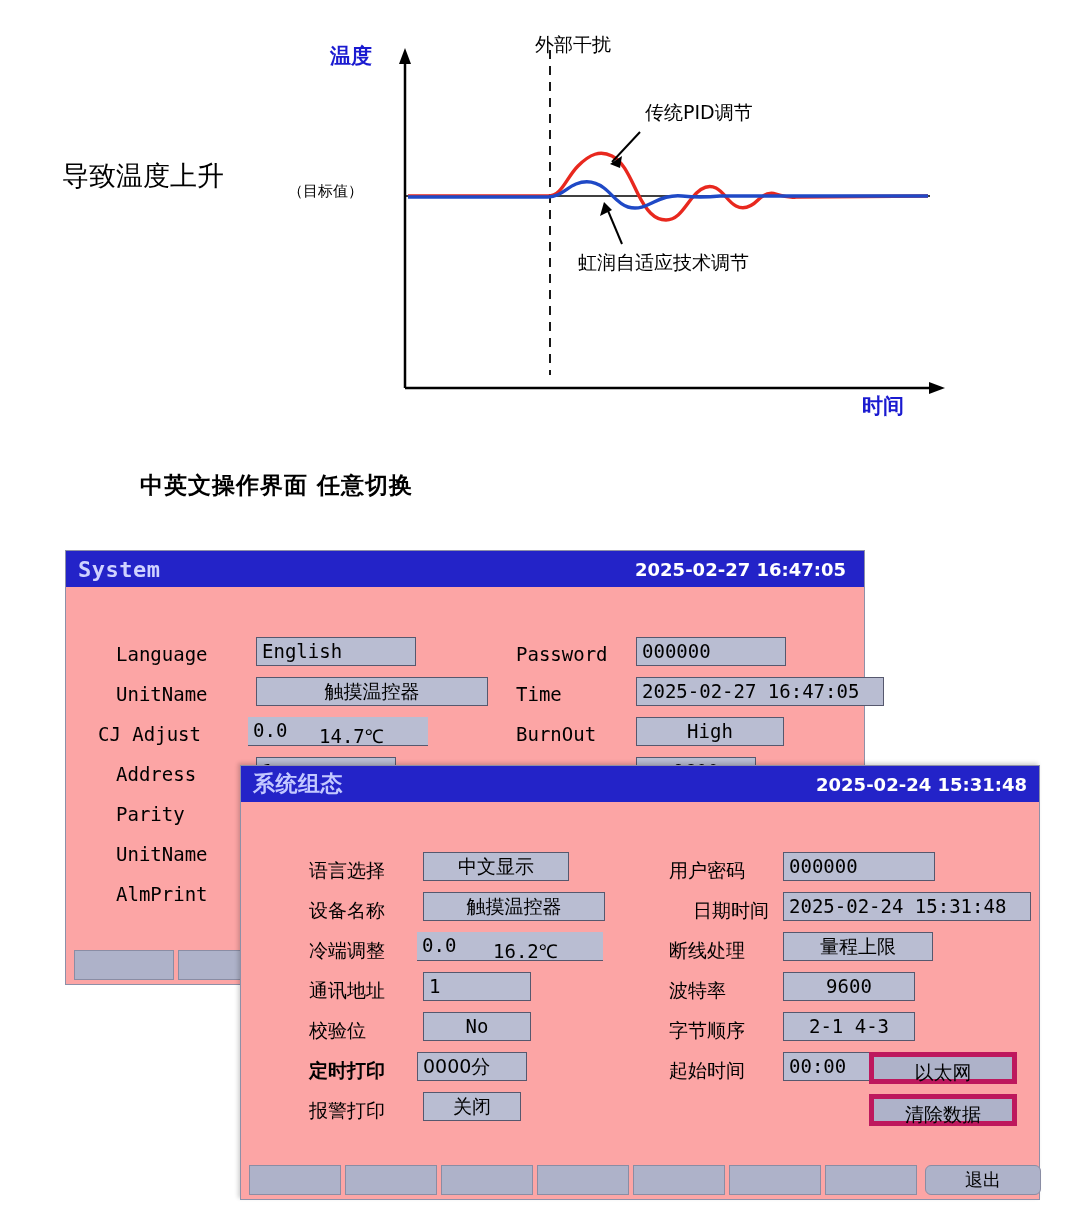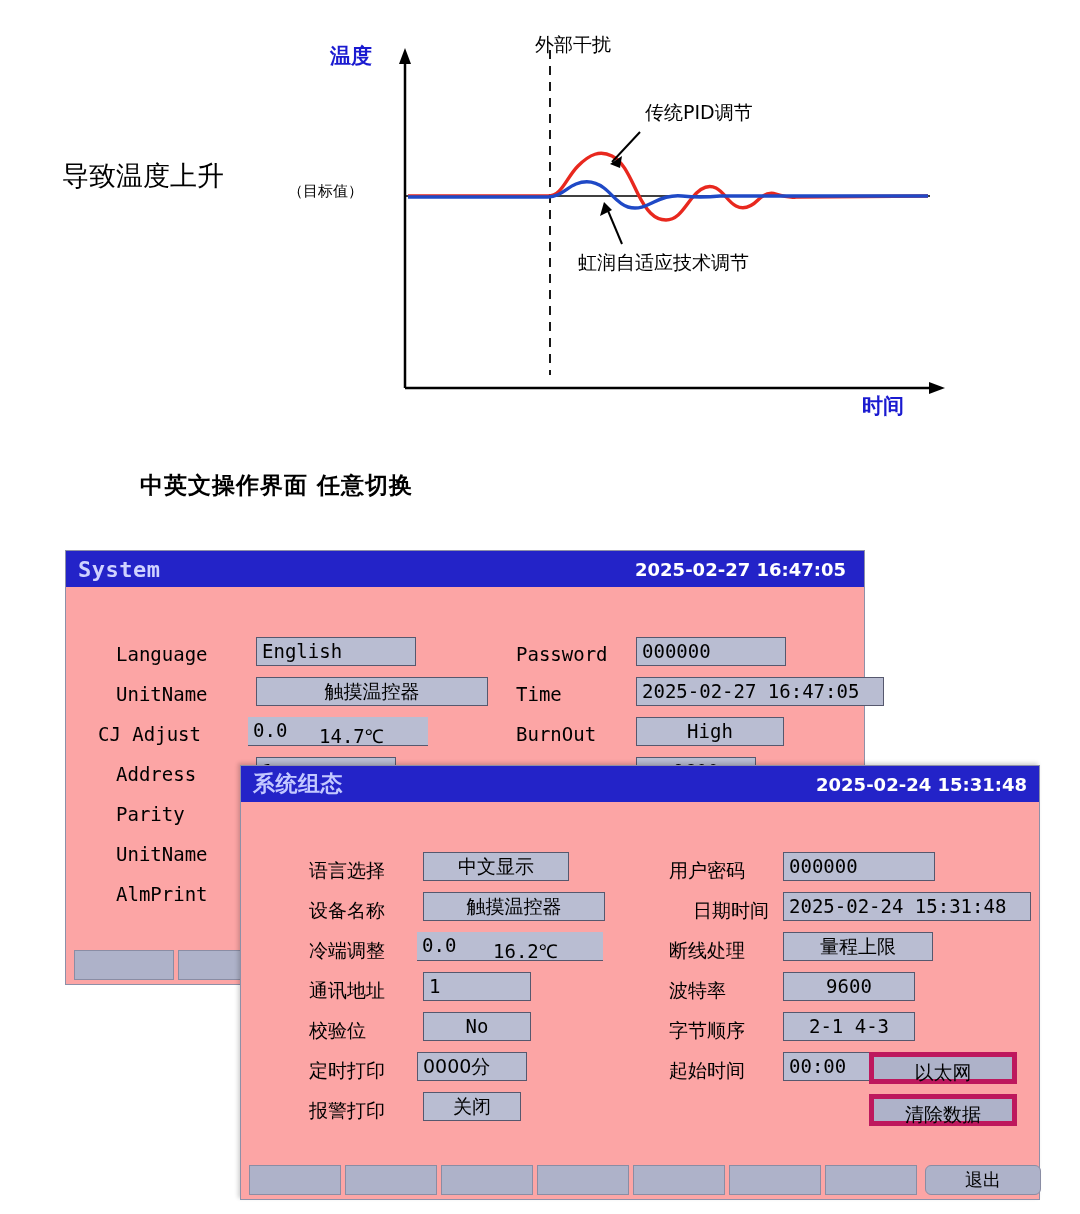--- a/index.html
+++ b/index.html
@@ -291,21 +291,21 @@
     <div class="row-label cn" style="left:68px;  top:136px;">冷端调整</div>
     <div class="field plain" style="left:176px; top:130px; width:186px;">0.0</div>
     <div class="row-label" style="left:252px; top:136px;">16.2℃</div>
 
     <div class="row-label cn" style="left:68px;  top:176px;">通讯地址</div>
     <div class="field" style="left:182px; top:170px; width:108px;">1</div>
 
     <div class="row-label cn" style="left:68px;  top:216px;">校验位</div>
     <div class="field center" style="left:182px; top:210px; width:108px;">No</div>
 
-    <div class="row-label cn" style="left:68px;  top:256px;">定时打印</div>
+    <div class="row-label cn" style="left:68px;  top:256px;font-weight:bold;">定时打印</div>
     <div class="field cnfont" style="left:176px; top:250px; width:110px;">0000分</div>
 
     <div class="row-label cn" style="left:68px;  top:296px;">报警打印</div>
     <div class="field center cnfont" style="left:182px; top:290px; width:98px;">关闭</div>
 
     <div class="row-label cn" style="left:428px; top:56px;">用户密码</div>
     <div class="field" style="left:542px; top:50px; width:152px;">000000</div>
 
     <div class="row-label cn" style="left:428px; top:96px;margin-left:24px;">日期时间</div>
     <div class="field" style="left:542px; top:90px; width:248px;">2025-02-24  15:31:48</div>

